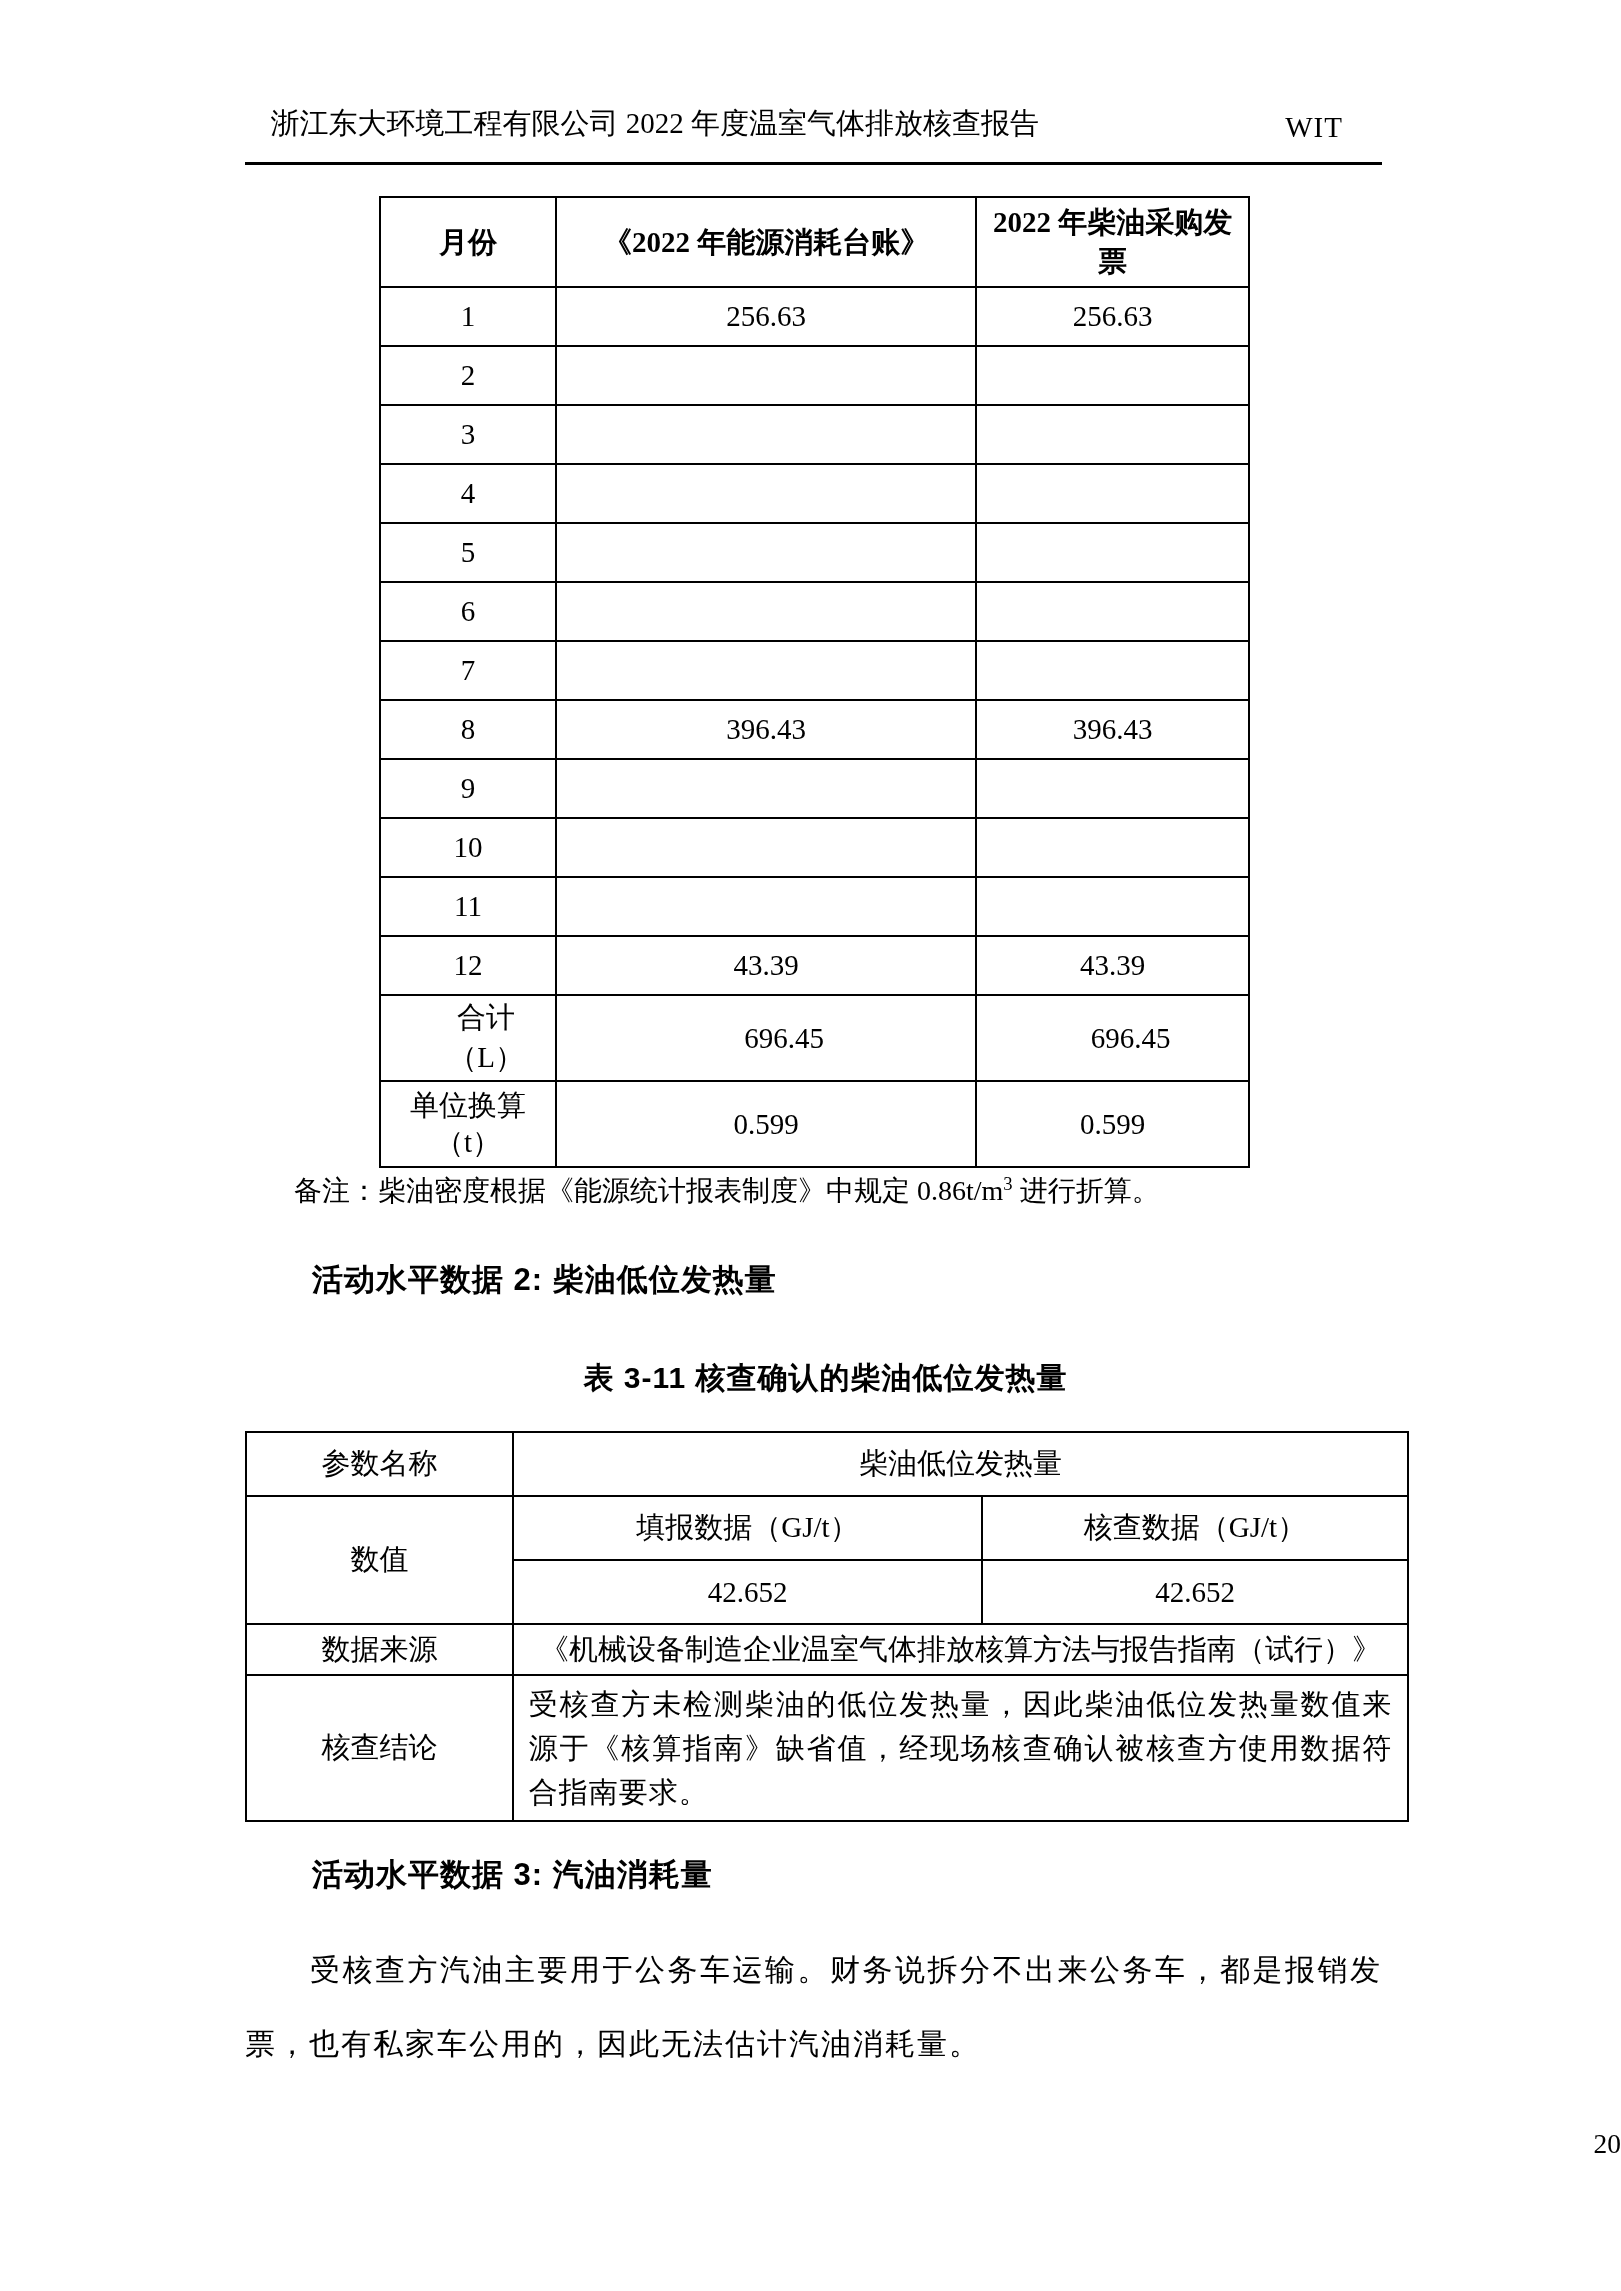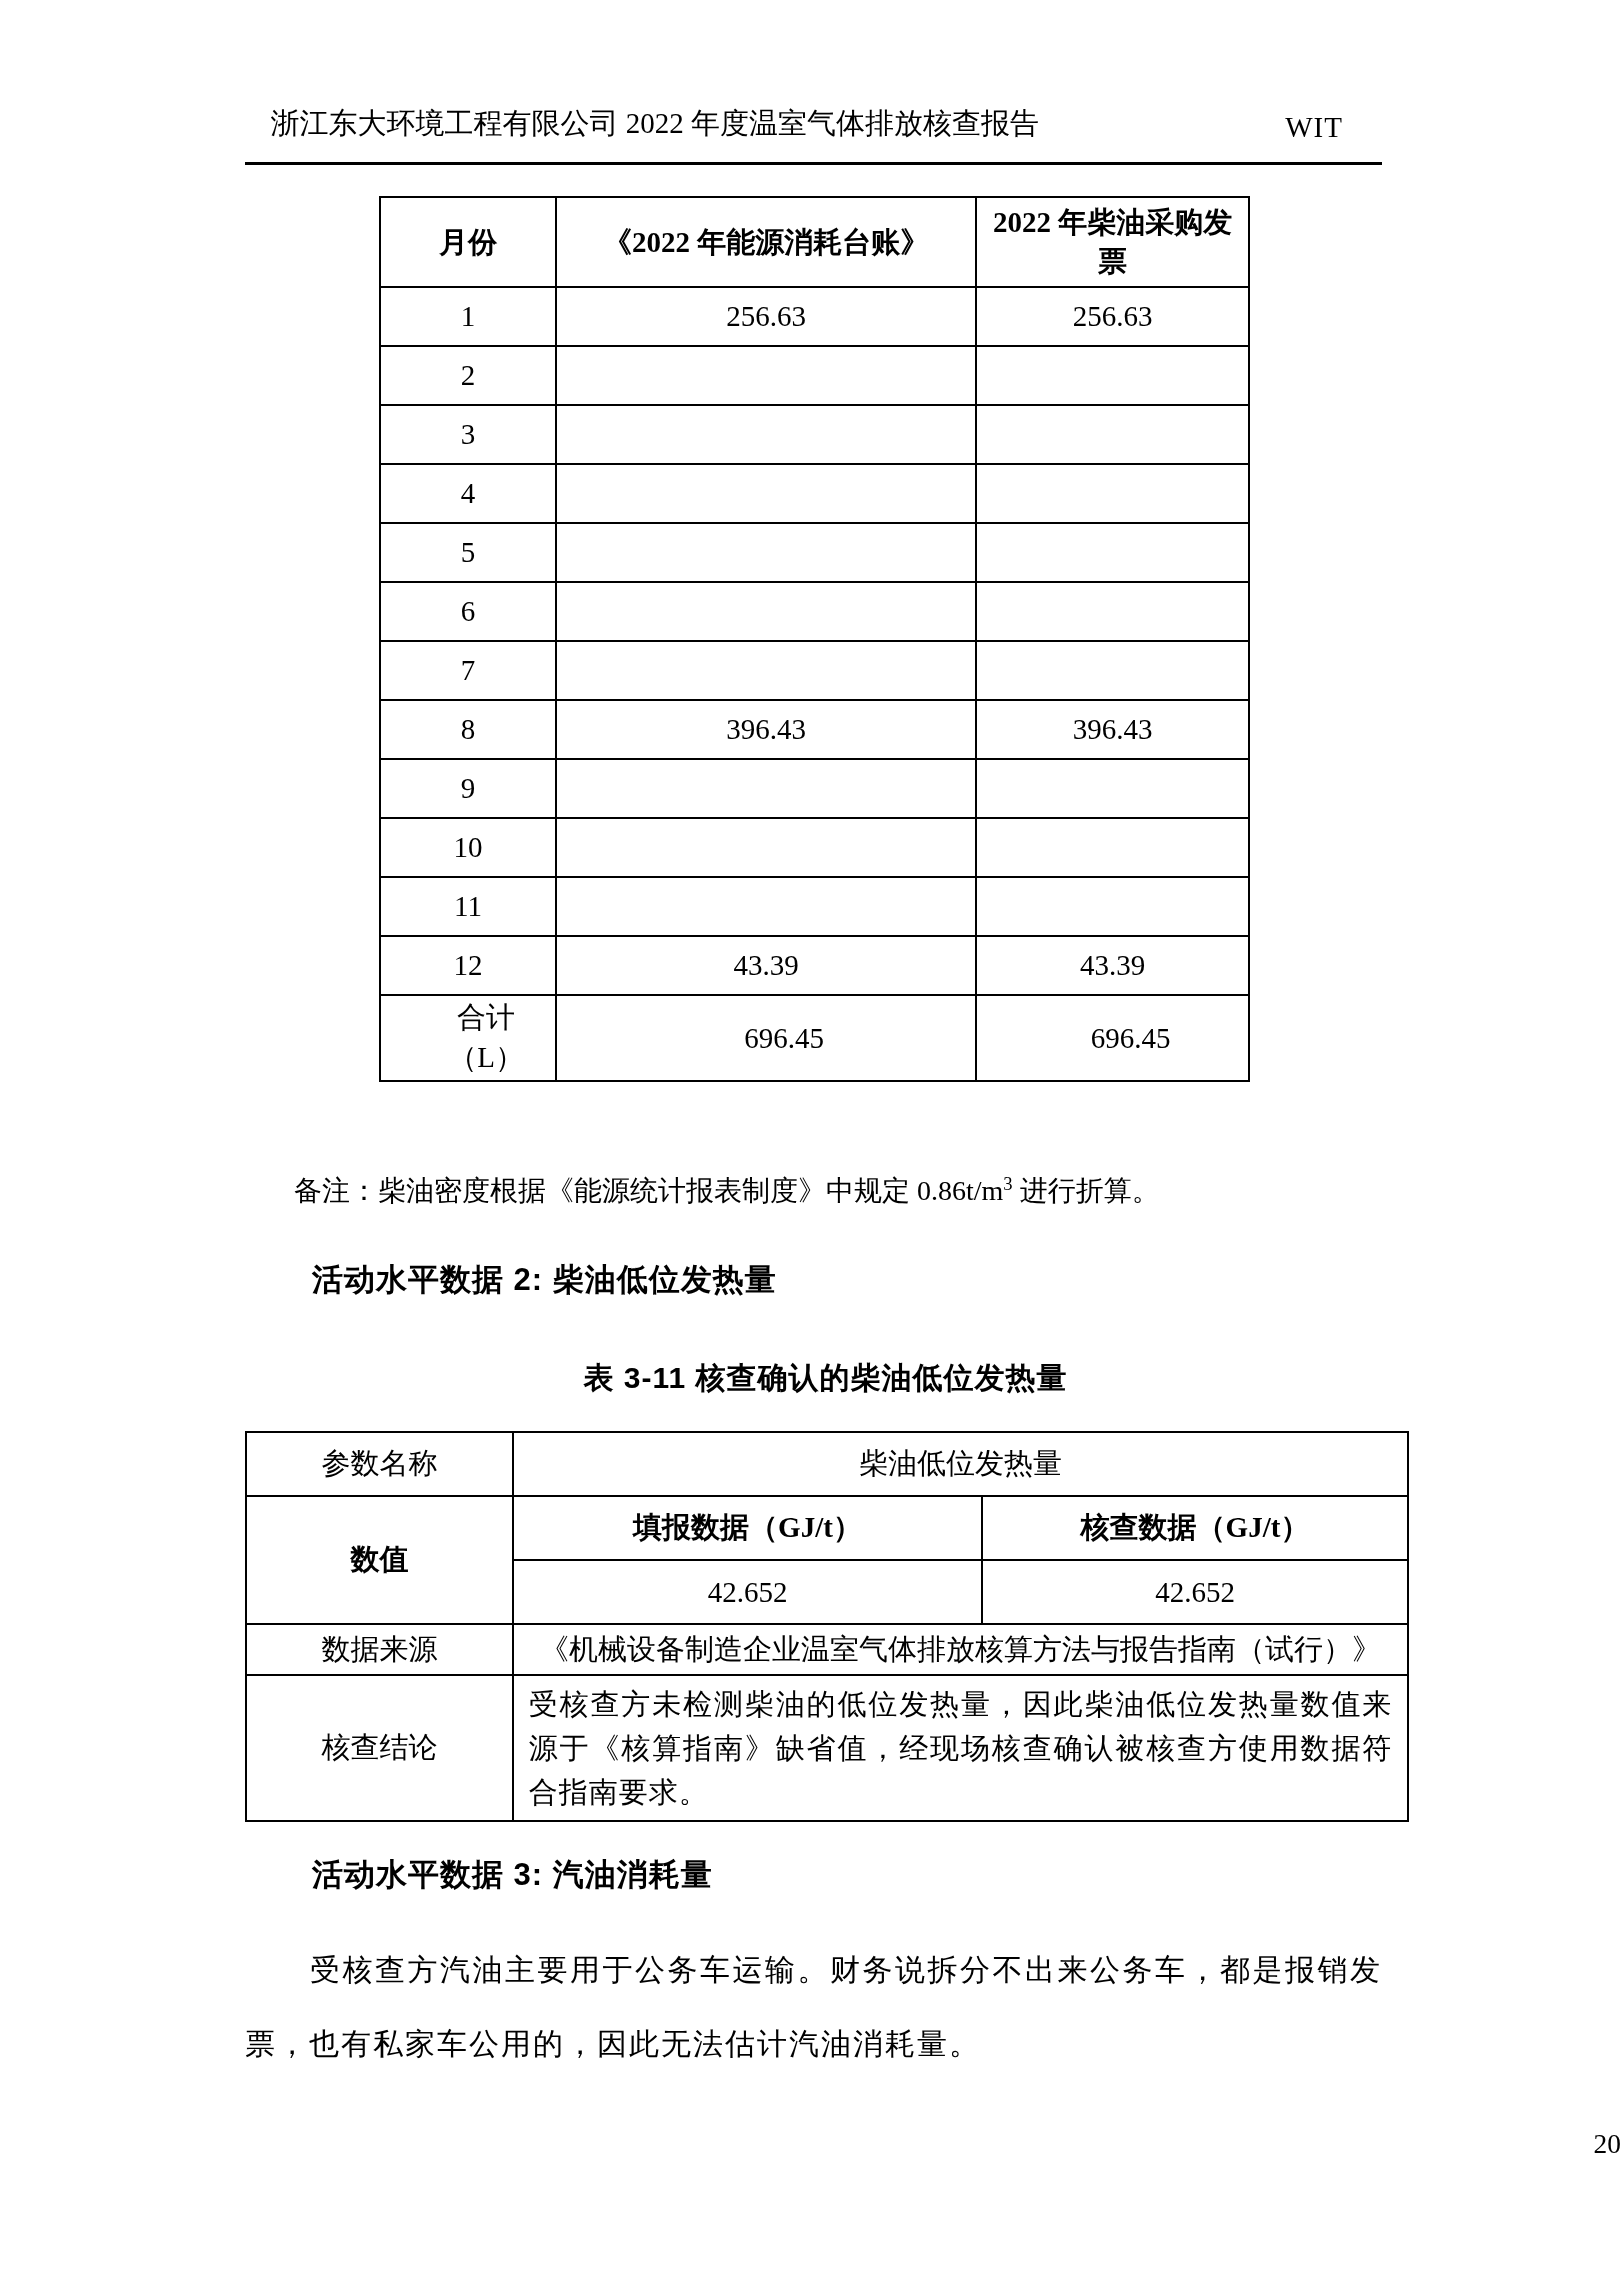--- a/index.html
+++ b/index.html
@@ -89,21 +89,21 @@
   }
 
   
   .table2 {
     position: absolute;
     top: 1431px;
     left: 245px;
     width: 1161px;
   }
   .table2 .r1 td { height: 64px; }
-  .table2 .r2 td { height: 64px; font-weight: bold; }
+  .table2 .r2 td { height: 64px; }
   .table2 .r3 td { height: 64px; }
   .table2 .r4 td { height: 51px; }
   .table2 .r5 td { height: 142px; }
   .table2 td.longtext {
     text-align: justify;
     text-justify: inter-character;
     padding: 5.9px 14.7px;
     line-height: 44px;
     letter-spacing: 1px;
     margin-left: 28px;
@@ -211,20 +211,25 @@
   <tr class="mrow">
     <td>12</td>
     <td>43.39</td>
     <td>43.39</td>
   </tr>
   <tr class="trow">
     <td>合计（L）</td>
     <td>696.45</td>
     <td>696.45</td>
   </tr>
+  <tr class="urow">
+    <td>单位换算（t）</td>
+    <td>0.599</td>
+    <td>0.599</td>
+  </tr>
 </tbody>
   </table>
 
 <div class="note"><span>备注：柴油密度根据《能源统计报表制度》中规定 0.86t/m</span><sup>3</sup><span> 进行折算。</span></div>
 
 <div class="heading heading2">活动水平数据 2: 柴油低位发热量</div>
 
 <div class="table-title">表 3-11 核查确认的柴油低位发热量</div>
 
 <table class="table2">

